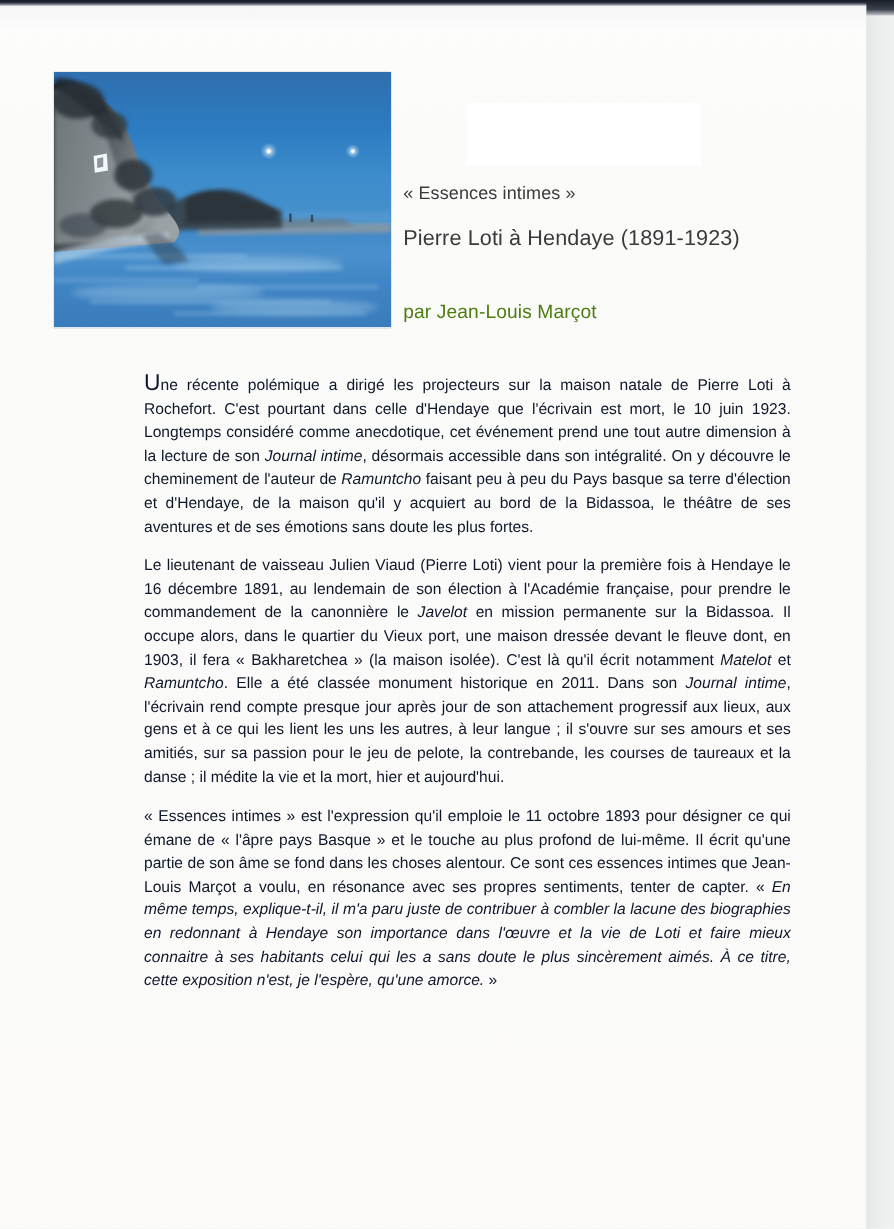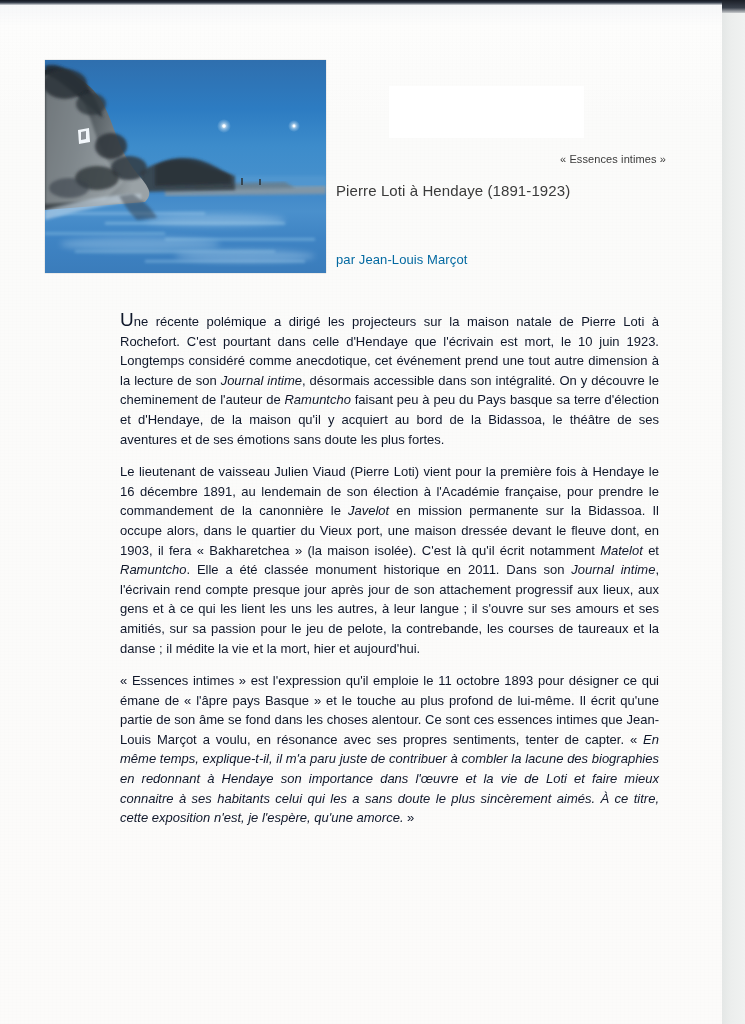--- a/index.html
+++ b/index.html
@@ -90,42 +90,41 @@
 
   
   #title-block {
     position: absolute;
     left: 336px;
     top: 152px;
     width: 330px;
     color: #3c3c3c;
   }
   #main-title {
-    font-size: 11px;
+    font-size: 15px;
     line-height: 1.35;
     letter-spacing: .1px;
     margin: 0 0 14px 0;
     font-weight: 400;
     color: #3a3a3a;
-    text-align: right;
   }
   #sub-title {
-    font-size: 15px;
+    font-size: 18px;
     line-height: 1.35;
     letter-spacing: .1px;
     margin: 0;
     font-weight: 400;
     color: #3a3a3a;
   }
   #byline {
     position: absolute;
     left: 336px;
     top: 252px;
-    font-size: 13px;
-    color: #0369a1;
+    font-size: 16px;
+    color: #4d7c0f;
     letter-spacing: .1px;
   }
 
   
   #body-col {
     position: absolute;
     left: 93px;
     top: 310px;
     width: 539px;
     color: #0f172a;

